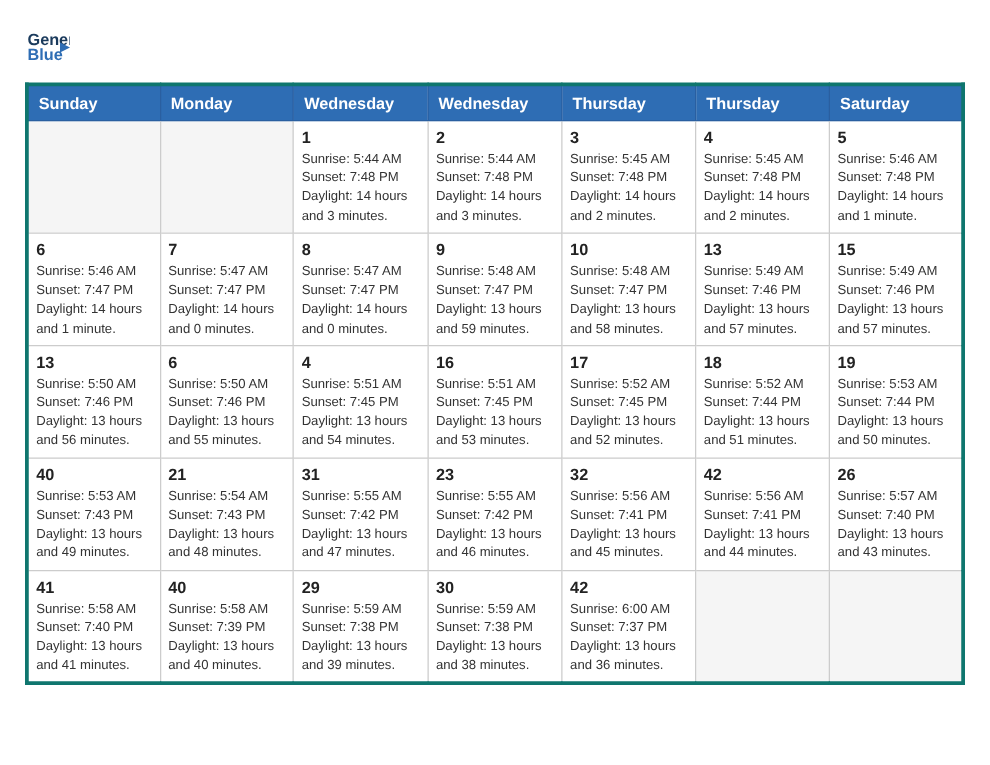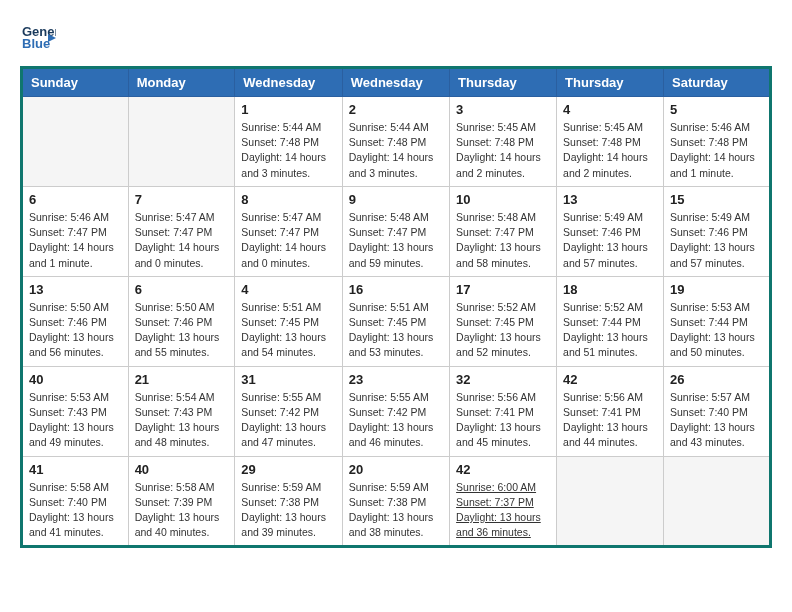--- a/index.html
+++ b/index.html
@@ -318,29 +318,29 @@
 and 40 minutes.</div>
         </td>
         <td>
           <div class="day-number">29</div>
           <div class="day-info" style="white-space: pre-line;">Sunrise: 5:59 AM
 Sunset: 7:38 PM
 Daylight: 13 hours
 and 39 minutes.</div>
         </td>
         <td>
-          <div class="day-number">20</div>
+          <div class="day-number">30</div>
           <div class="day-info" style="white-space: pre-line;">Sunrise: 5:59 AM
 Sunset: 7:38 PM
 Daylight: 13 hours
 and 38 minutes.</div>
         </td>
         <td>
           <div class="day-number">42</div>
-          <div class="day-info" style="white-space: pre-line; text-decoration: underline;">Sunrise: 6:00 AM
+          <div class="day-info" style="white-space: pre-line;">Sunrise: 6:00 AM
 Sunset: 7:37 PM
 Daylight: 13 hours
 and 36 minutes.</div>
         </td>
         <td class="empty"></td>
         <td class="empty"></td>
       </tr>
     </tbody>
 </table>
 

